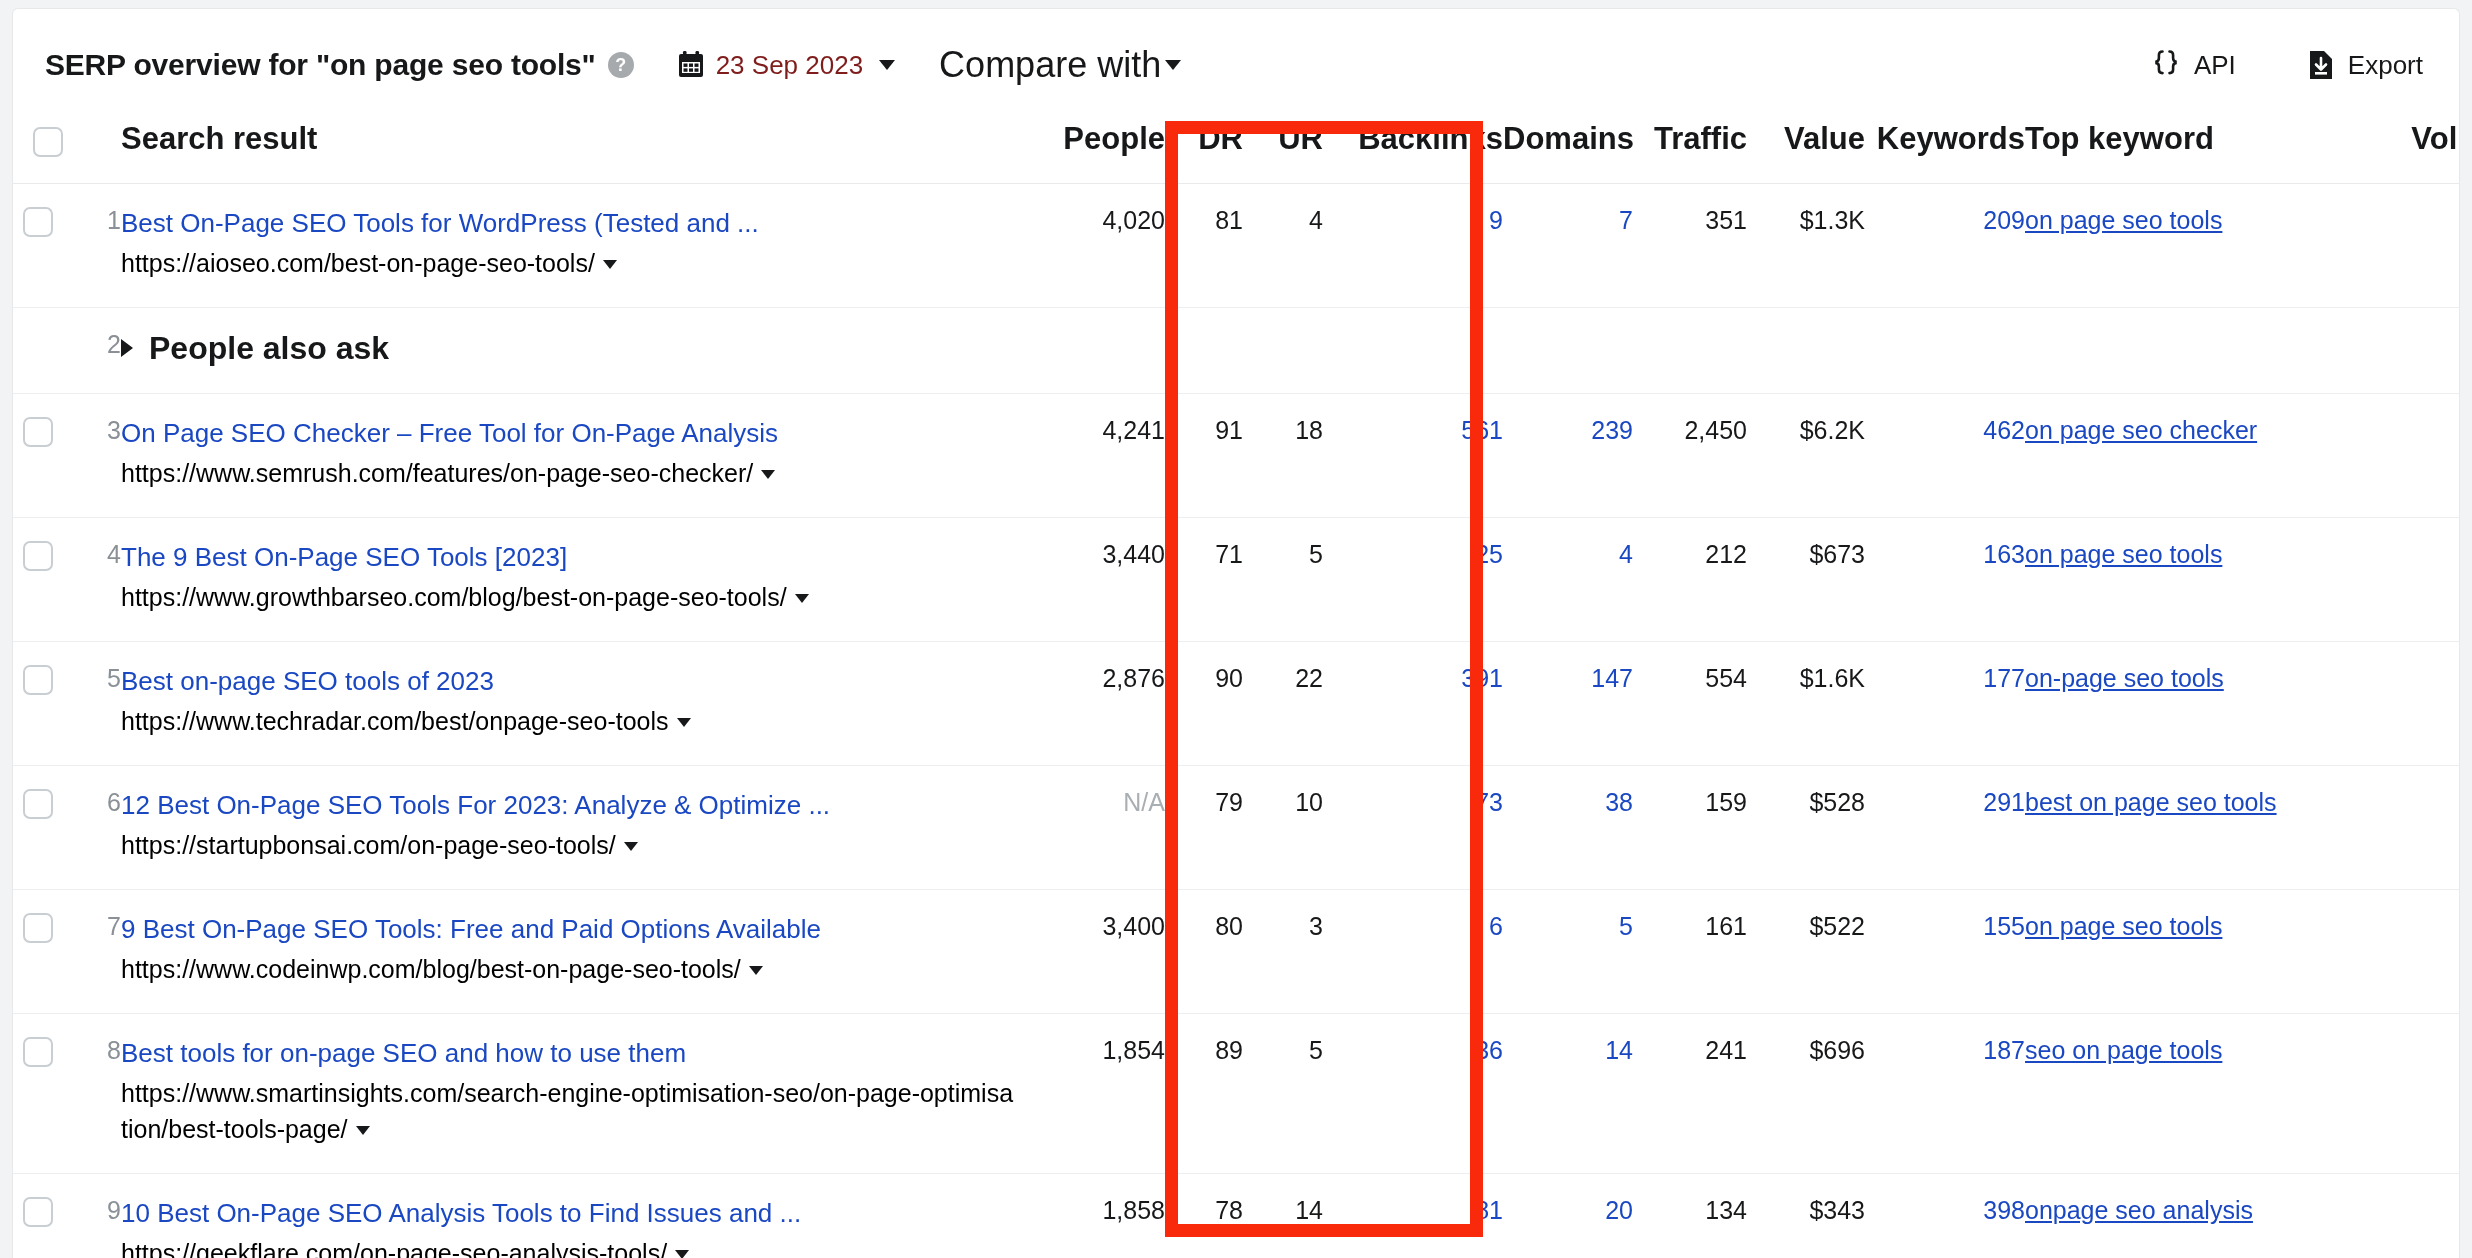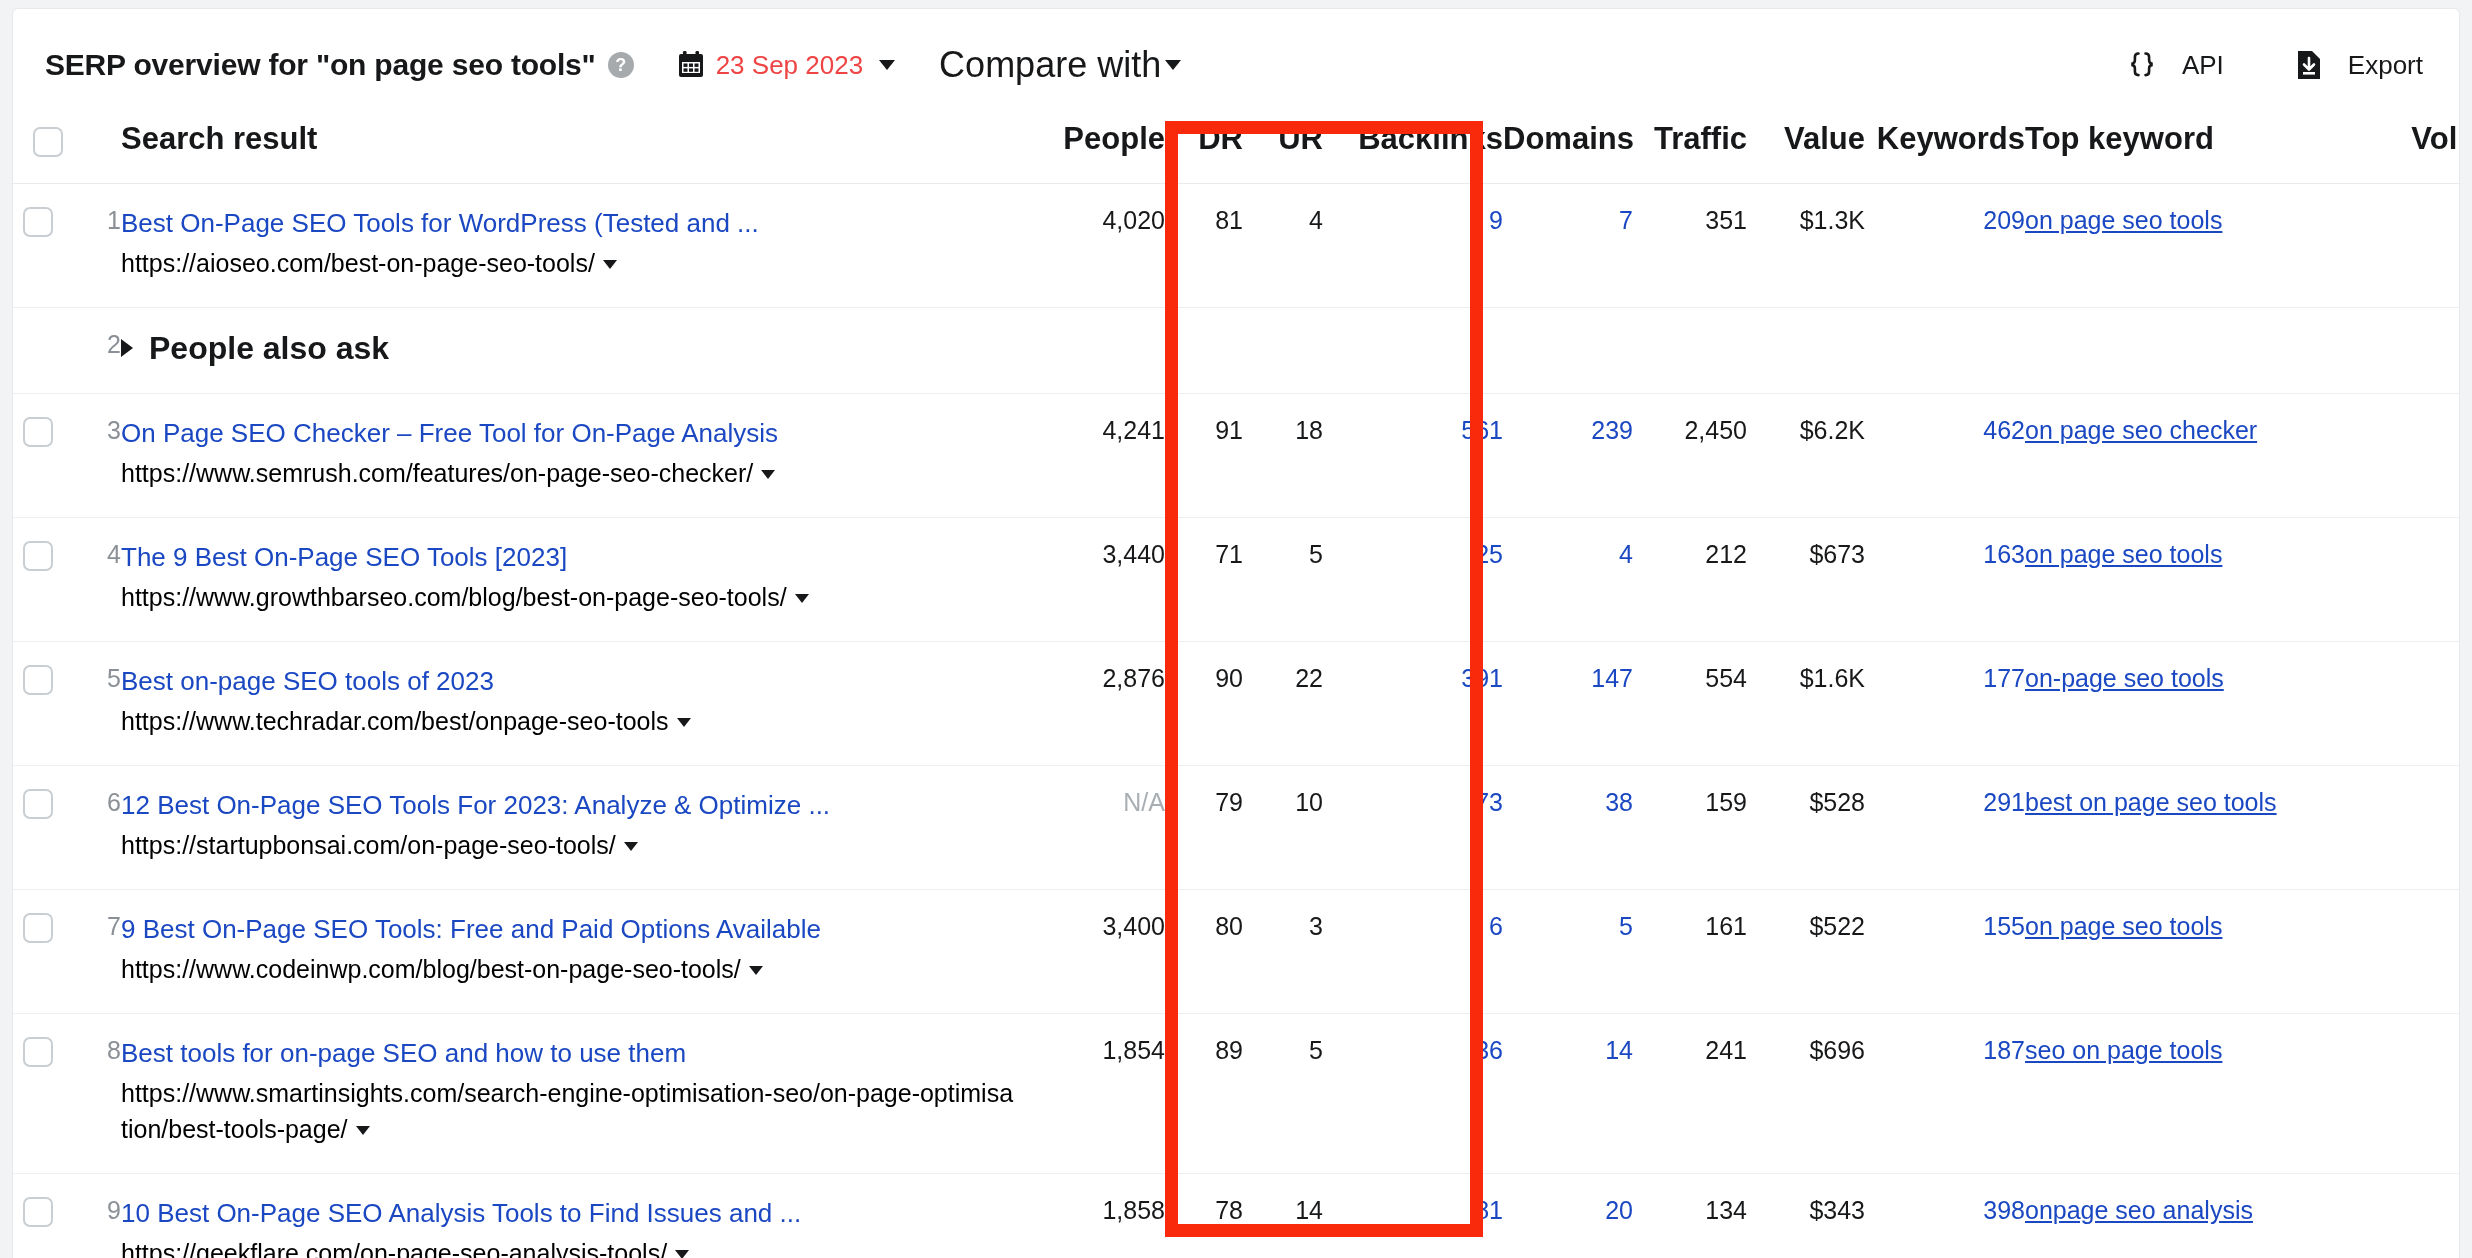--- a/index.html
+++ b/index.html
@@ -57,21 +57,21 @@
     margin-left: 12px;
     flex: none;
   }
   .tb-gap-1 { width: 44px; }
   .tb-gap-2 { width: 44px; }
   .date-ctl {
     display: flex;
     align-items: center;
     gap: 12px;
     font-size: 26px;
-    color: #ef4444;
+    color: #7f1d1d;
     white-space: nowrap;
   }
   .cal-icon { width: 26px; height: 28px; flex: none; display:block; }
   .caret {
     width: 0; height: 0;
     border-left: 8px solid transparent;
     border-right: 8px solid transparent;
     border-top: 10px solid #17181a;
     display: inline-block;
     margin-left: 4px;
@@ -84,22 +84,21 @@
     white-space: nowrap;
   }
   .spacer { flex: 1 1 auto; }
   .tb-right {
     display: flex;
     align-items: center;
     gap: 72px;
   }
   .tb-btn {
     display: flex;
-    align-items: center;
-    gap: 26px;
+    gap: 14px;
     font-size: 26px;
     color: #17181a;
     white-space: nowrap;
   }
   .api-icon { width: 28px; height: 26px; display:block; }
   .export-icon { width: 26px; height: 30px; display:block; }
 
   
   table.serp {
     width: 100%;

